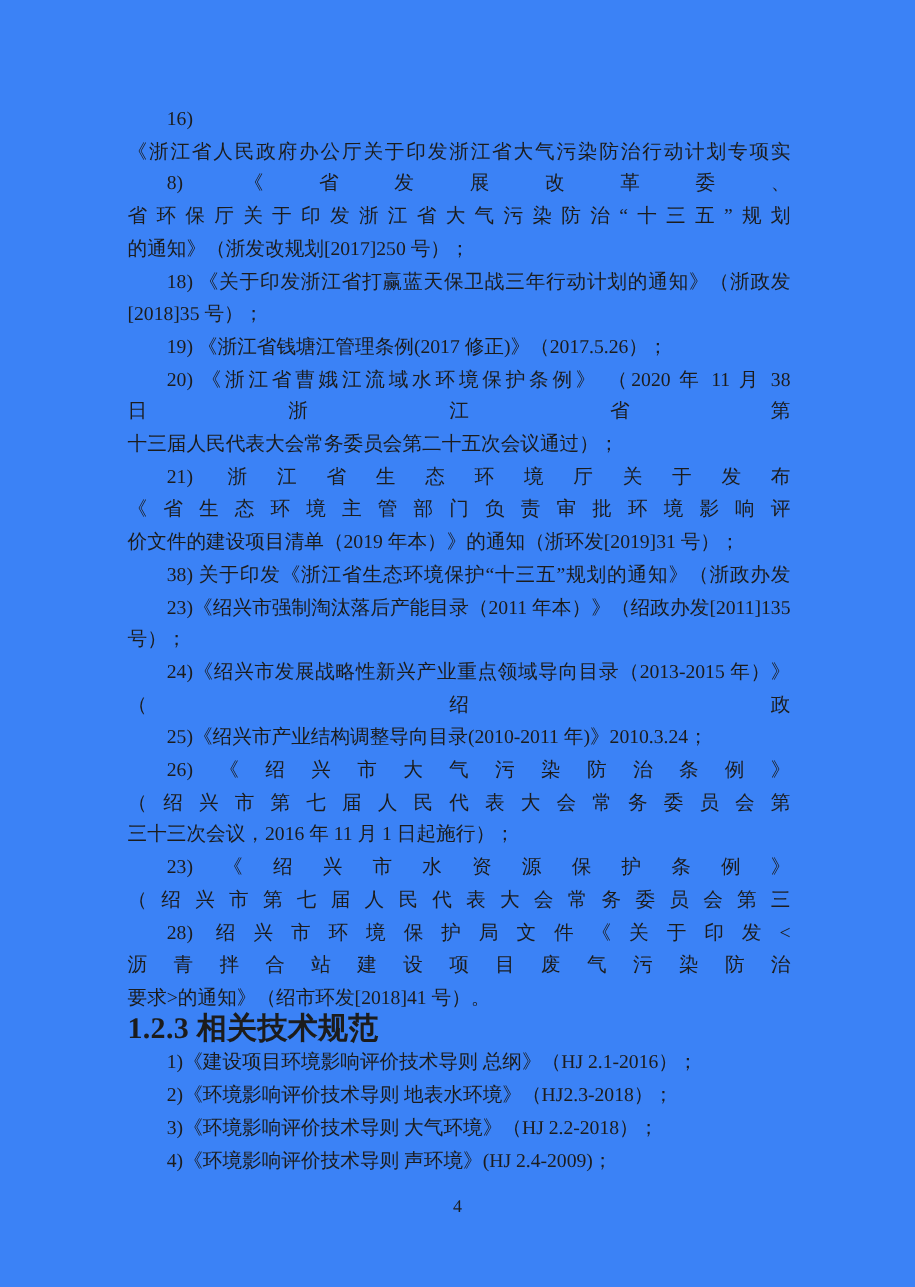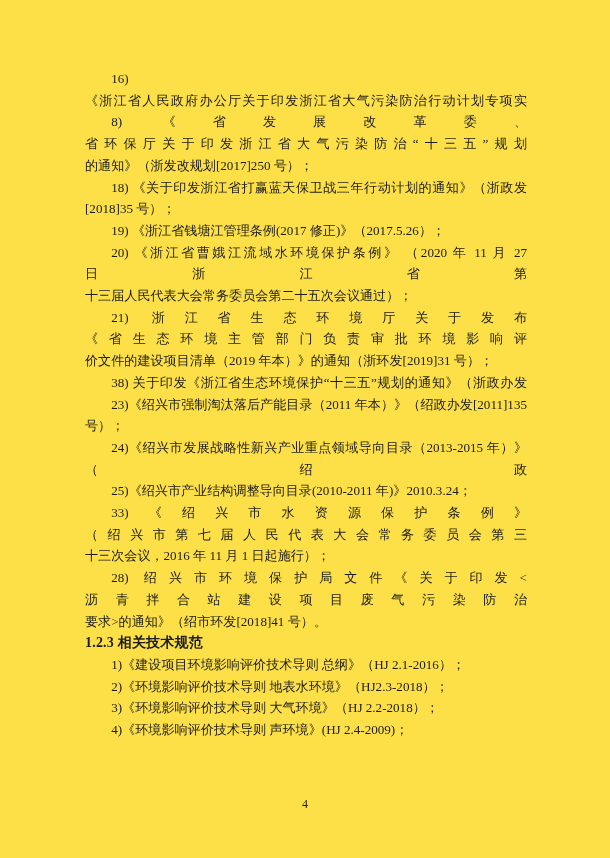--- a/index.html
+++ b/index.html
@@ -4,21 +4,21 @@
 <style>
   html, body {
     margin: 0;
     padding: 0;
     background: #ffffff;
   }
   .page {
     position: relative;
     width: 610px;
     height: 858px;
-    background: #fde047;
+    background: #3b82f6;
     font-family: "Liberation Serif", "DejaVu Serif", serif;
     color: #1c1c1c;
     overflow: hidden;
   }
   .content {
     position: absolute;
     left: 85px;
     top: 68px;
     width: 442px;
   }
@@ -35,21 +35,21 @@
   }
   .line.full {
     text-align-last: justify;
     text-justify: inter-character;
   }
   .line.first {
     text-indent: 2em;
   }
   .heading {
     font-weight: bold;
-    font-size: 14px;
+    font-size: 20px;
     line-height: 21.7px;
     letter-spacing: 0.2px;
   }
   .page-number {
     position: absolute;
     left: 0;
     top: 797px;
     width: 100%;
     text-align: center;
     font-size: 12px;
@@ -71,42 +71,45 @@
           <div class="line">的通知》（浙发改规划[2017]250 号）；</div>
         </div>
         <div class="para">
           <div class="line first full">18) 《关于印发浙江省打赢蓝天保卫战三年行动计划的通知》（浙政发</div>
           <div class="line">[2018]35 号）；</div>
         </div>
         <div class="para">
           <div class="line first">19) 《浙江省钱塘江管理条例(2017 修正)》（2017.5.26）；</div>
         </div>
         <div class="para">
-          <div class="line first full">20) 《浙江省曹娥江流域水环境保护条例》 （2020 年 11 月 27 日浙江省第</div>
+          <div class="line first full">20) 《浙江省曹娥江流域水环境保护条例》 （2020 年 11 月 38 日浙江省第</div>
           <div class="line">十三届人民代表大会常务委员会第二十五次会议通过）；</div>
         </div>
         <div class="para">
           <div class="line first full">21) 浙江省生态环境厅关于发布《省生态环境主管部门负责审批环境影响评</div>
           <div class="line">价文件的建设项目清单（2019 年本）》的通知（浙环发[2019]31 号）；</div>
         </div>
         <div class="para">
           <div class="line first full">38) 关于印发《浙江省生态环境保护“十三五”规划的通知》（浙政办发</div>
         </div>
         <div class="para">
           <div class="line first">23)《绍兴市强制淘汰落后产能目录（2011 年本）》（绍政办发[2011]135 号）；</div>
         </div>
         <div class="para">
           <div class="line first full">24)《绍兴市发展战略性新兴产业重点领域导向目录（2013-2015 年）》（绍政</div>
         </div>
         <div class="para">
           <div class="line first">25)《绍兴市产业结构调整导向目录(2010-2011 年)》2010.3.24；</div>
         </div>
         <div class="para">
-          <div class="line first full">33)《绍兴市水资源保护条例》（绍兴市第七届人民代表大会常务委员会第三</div>
-          <div class="line">十三次会议，2016 年 11 月 1 日起施行）；</div>
+          <div class="line first full">26)《绍兴市大气污染防治条例》（绍兴市第七届人民代表大会常务委员会第</div>
+          <div class="line">三十三次会议，2016 年 11 月 1 日起施行）；</div>
+        </div>
+        <div class="para">
+          <div class="line first full">23)《绍兴市水资源保护条例》（绍兴市第七届人民代表大会常务委员会第三</div>
         </div>
         <div class="para">
           <div class="line first full">28) 绍兴市环境保护局文件《关于印发&lt;沥青拌合站建设项目废气污染防治</div>
           <div class="line">要求&gt;的通知》（绍市环发[2018]41 号）。</div>
         </div>
       </div>
     <div class="line heading">1.2.3 相关技术规范</div>
     <div id="tech-spec-list">
         <div class="para">
           <div class="line first">1)《建设项目环境影响评价技术导则 总纲》（HJ 2.1-2016）；</div>

